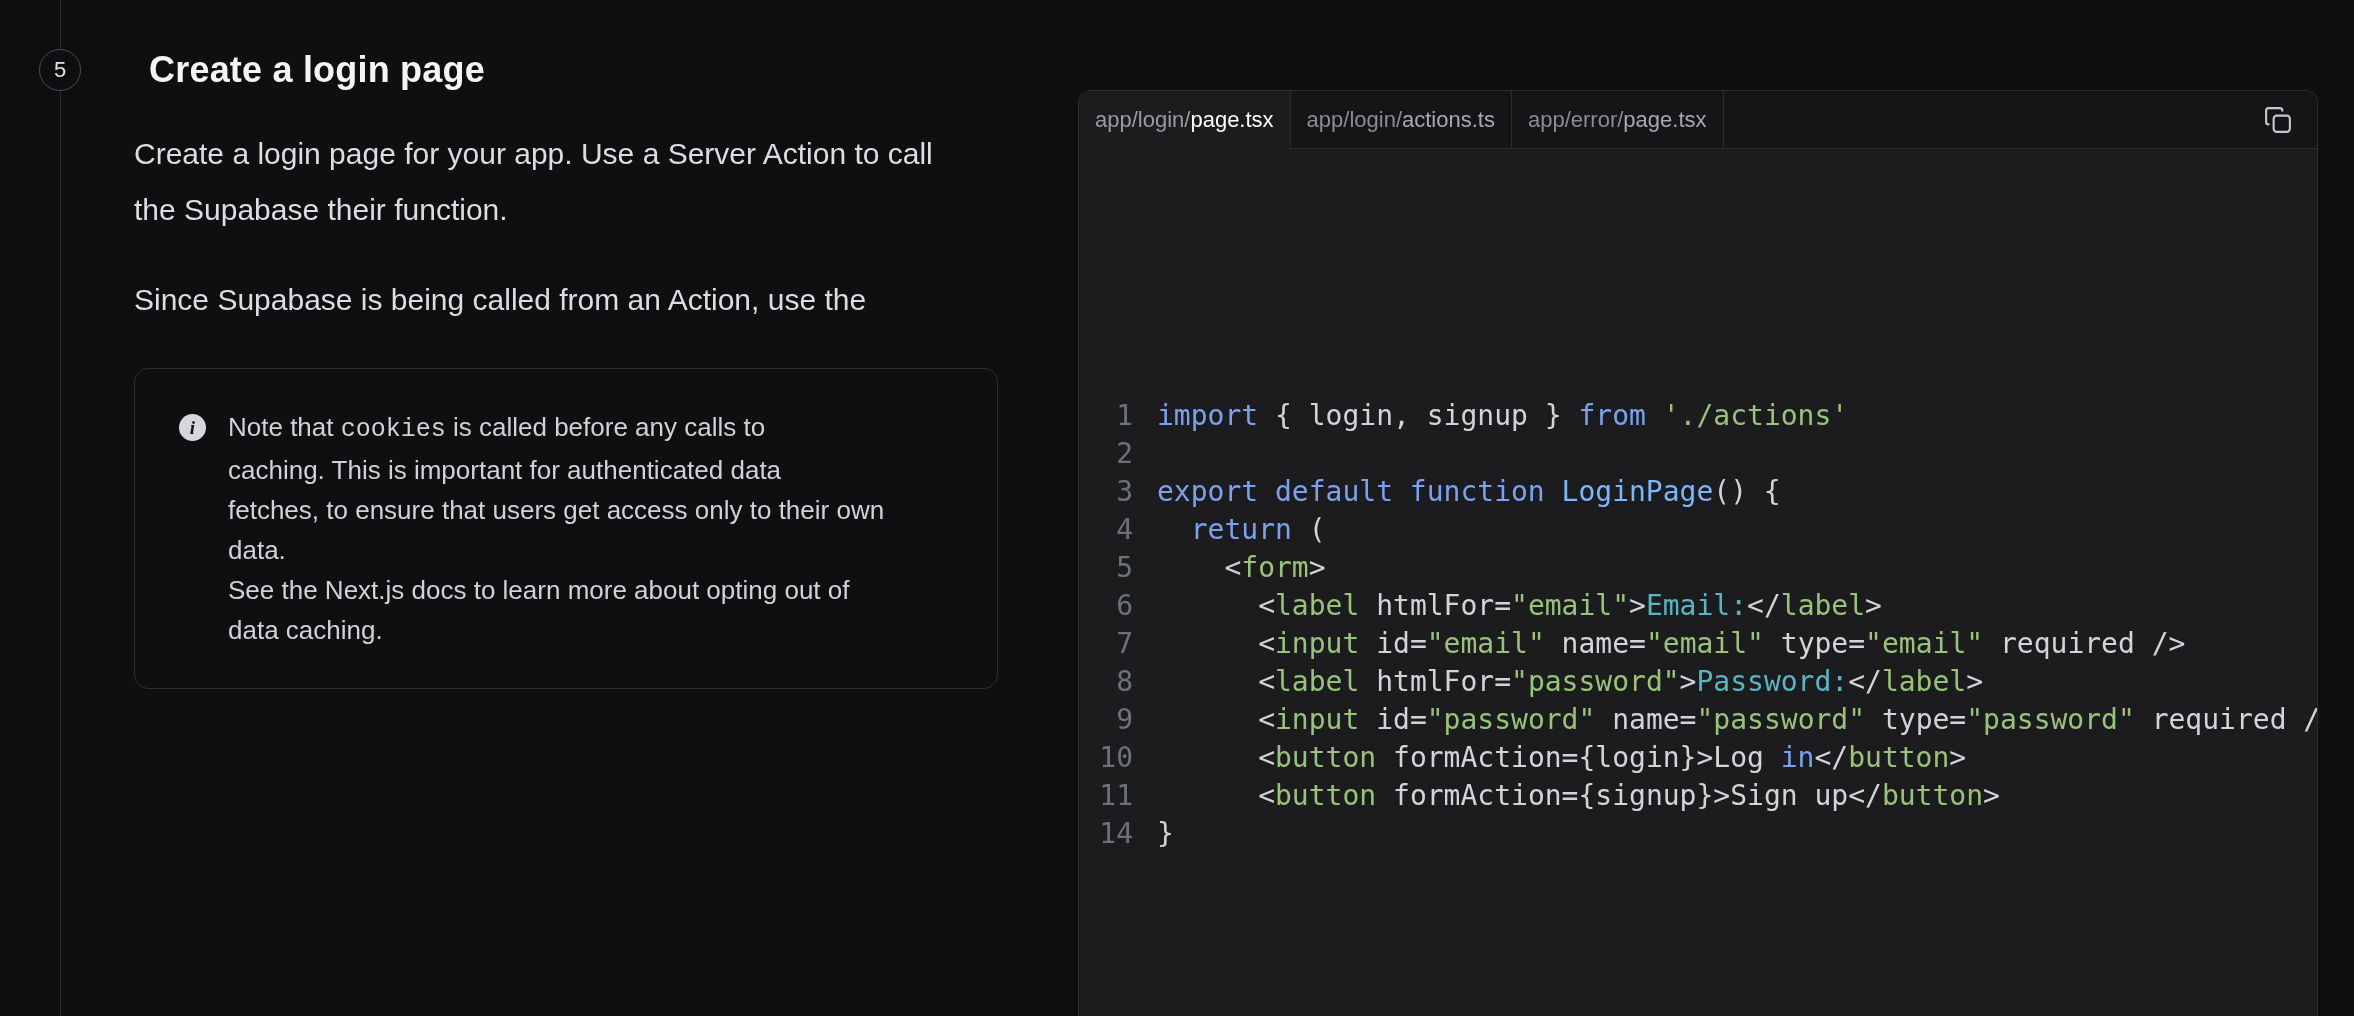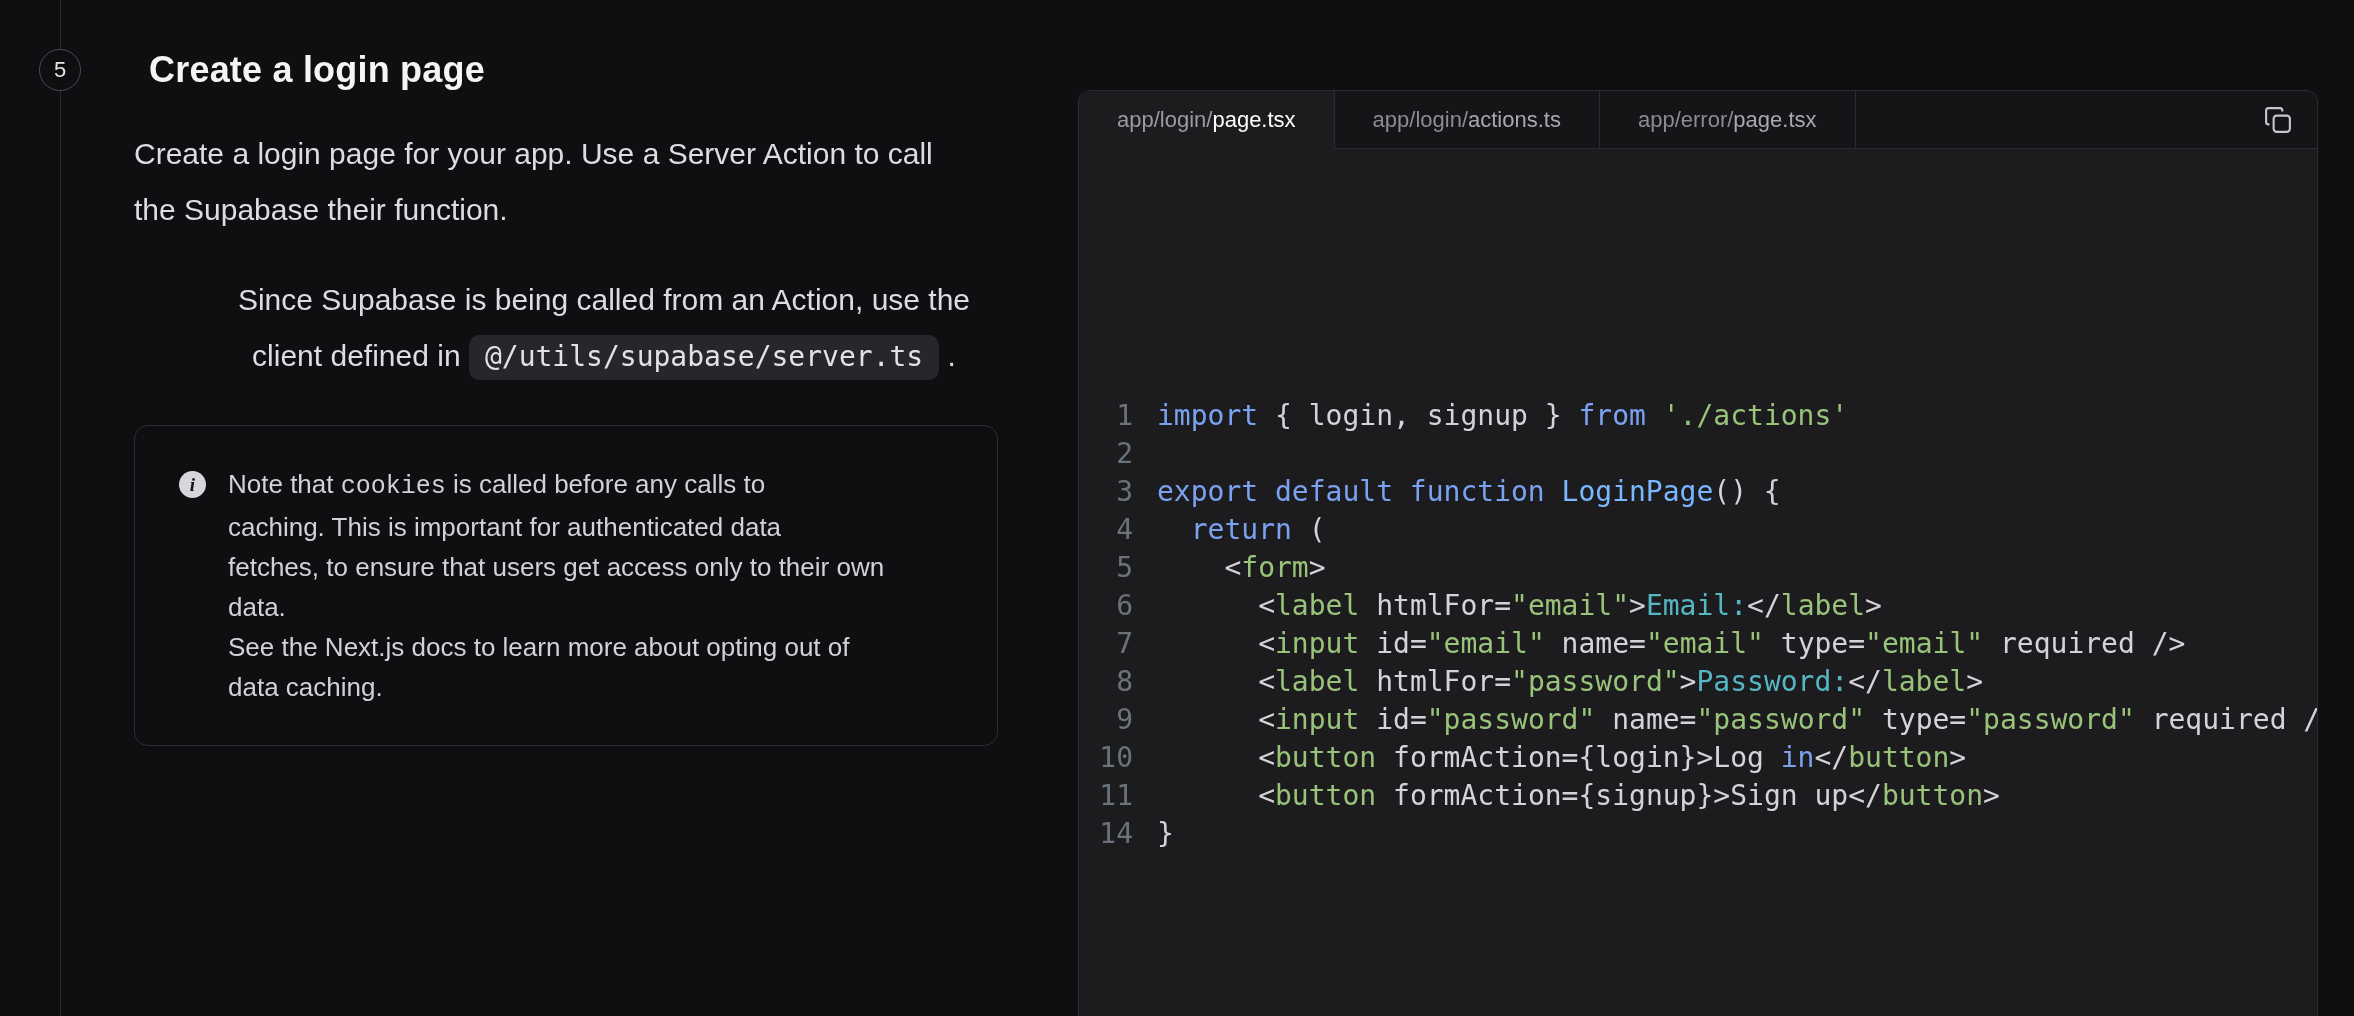--- a/index.html
+++ b/index.html
@@ -15,21 +15,21 @@
   .step-circle {
     position:absolute; left:39px; top:49px; width:42px; height:42px; border-radius:50%;
     border:1px solid #4a4a52; background:var(--page-bg,#0f0f11);
     color:#e4e4e7; font-size:22px; display:flex; align-items:center; justify-content:center;
   }
 
   
   .content { position:absolute; left:134px; top:46px; width:940px; }
   .title { font-size:36px; line-height:48px; font-weight:600; color:var(--text-heading,#f4f4f5); letter-spacing:.2px;margin-left:15px; }
   .para { margin-top:32px; font-size:30px; line-height:56px; color:var(--text-body,#dcdce1); }
-  .para + .para { margin-top:34px;text-align:center; }
+  .para + .para { margin-top:34px; }
   .pline { white-space:pre-wrap; }
   .seg-c {
     font-family:"DejaVu Sans Mono", monospace; font-size:28px;
     background:var(--inline-code-bg,#26262b); border-radius:10px; padding:5px 16px 7px;
     color:#e2e2e6;
   }
   .seg-m { font-family:Liberation Mono, monospace; font-size:25px;margin-top:8px; }
 
   
   .note {
@@ -49,21 +49,21 @@
     background:var(--panel-bg,#1c1c1f);
     border:1px solid var(--border-color,#2b2b30); border-bottom:none;
     border-radius:12px 12px 0 0; overflow:hidden;
   }
   .tabbar {
     position:relative; height:58px; background:var(--tabbar-bg,#151518);
     border-bottom:1px solid var(--border-color,#2b2b30); display:flex;
   }
   .tabs { display:flex; height:100%; }
   .tab {
-    position:relative; display:flex; align-items:center; padding:0 38px;
+    position:relative; display:flex; align-items:center; padding:0 16px;
     border-right:1px solid var(--border-color,#2b2b30); font-size:22px; cursor:pointer;
     white-space:nowrap;
   }
   .tab:first-child { border-top-left-radius:12px; }
   .tab .tab-prefix { color:#8b8b92; }
   .tab .tab-file { color:#a8a8b0; }
   .tab.active { background:var(--panel-bg,#1c1c1f); }
   .tab.active::after { content:""; position:absolute; left:0; right:0; bottom:-1px; height:1px; background:var(--panel-bg,#1c1c1f); }
   .tab.active .tab-prefix { color:#9a9aa2; }
   .tab.active .tab-file { color:#ffffff; }
@@ -96,21 +96,20 @@
 
 <div class="content">
   <h2 class="title">Create a login page</h2>
   <div id="paragraphs">
       <div class="para">
         <div class="pline"><span class="seg-p">Create a login page for your app. Use a Server Action to call</span></div>
         <div class="pline"><span class="seg-p">the Supabase their function.</span></div>
       </div>
       <div class="para">
         <div class="pline"><span class="seg-p">Since Supabase is being called from an Action, use the</span></div>
-        <div class="pline"><span class="seg-p">client defined in </span><span class="seg-c">@/utils/supabase/server.ts</span><span class="seg-p"> .</span></div>
       </div>
     </div>
   <div class="note">
     <span class="info-icon">i</span>
     <div class="note-text" id="note-lines">
         <div class="nline"><span class="seg-p">Note that </span><span class="seg-m">cookies</span><span class="seg-p"> is called before any calls to</span></div>
         <div class="nline"><span class="seg-p">caching. This is important for authenticated data</span></div>
         <div class="nline"><span class="seg-p">fetches, to ensure that users get access only to their own</span></div>
         <div class="nline"><span class="seg-p">data.</span></div>
         <div class="nline"><span class="seg-p">See the Next.js docs to learn more about opting out of</span></div>

